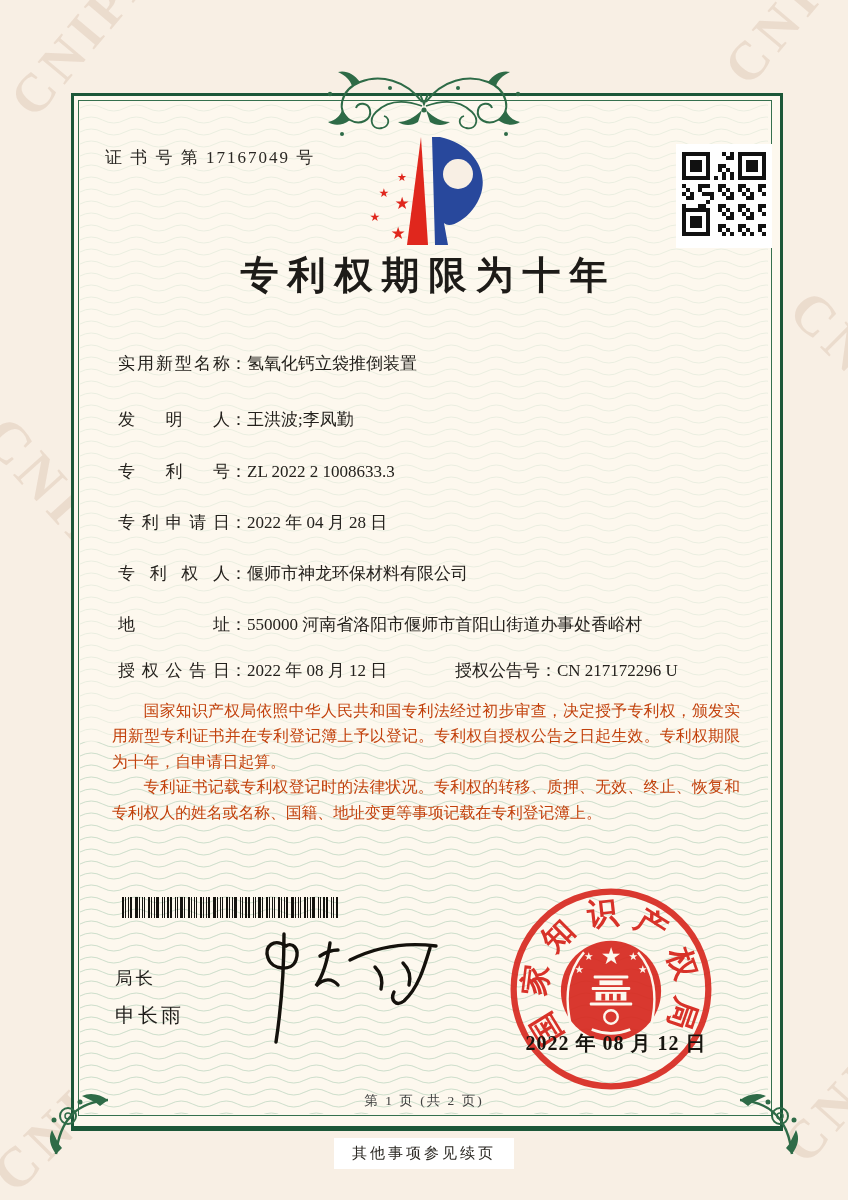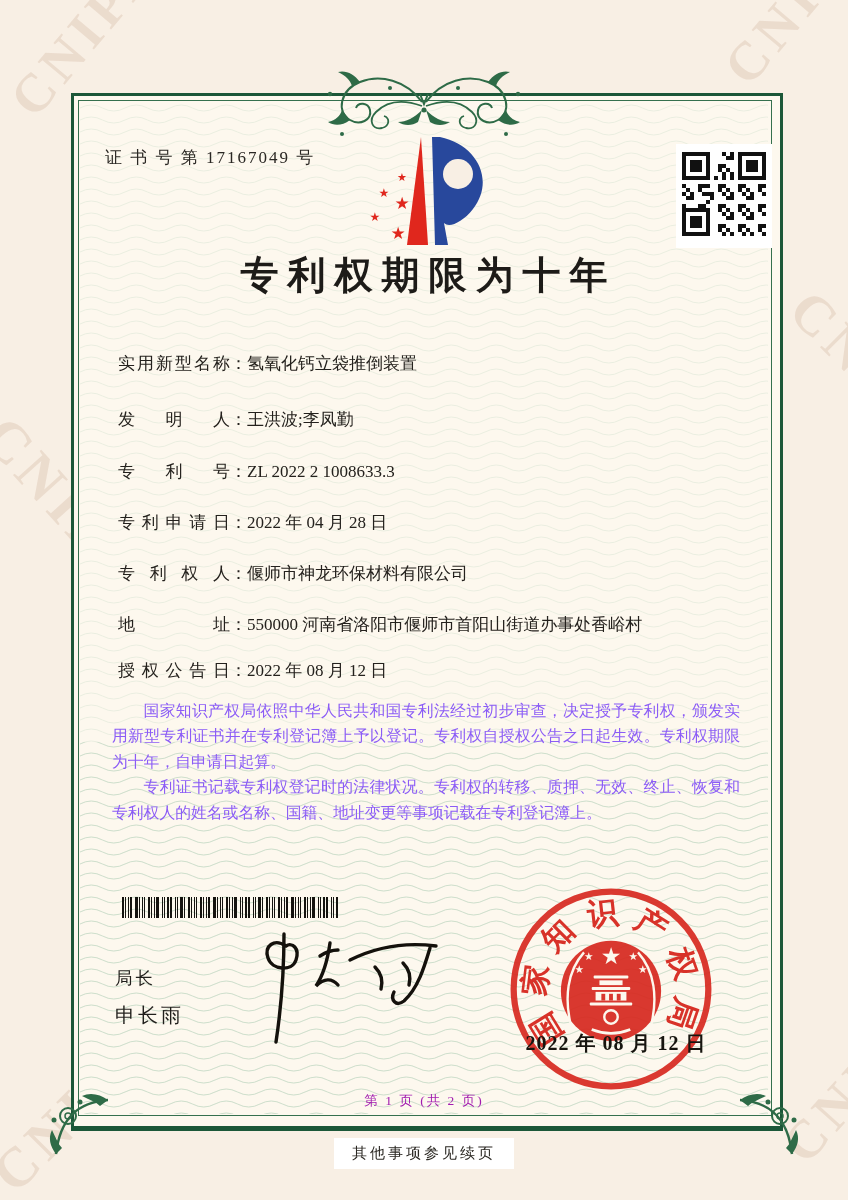--- a/index.html
+++ b/index.html
@@ -58,41 +58,41 @@
   .lab{
     display:inline-block;width:112px;
     text-align:justify;text-align-last:justify;
   }
   .val{margin-left:0;}
   .pair2{position:absolute;left:337px;top:0;}
   
   .paras{
     position:absolute;left:112px;top:698px;width:628px;
     font-size:15.8px;line-height:25.4px;text-align:justify;
-    color:#8b5cf6;
+    color:#c2410c;
   }
   .paras p{margin:0;text-indent:2em;}
   
   .barcode{
     position:absolute;left:122px;top:897px;width:216px;height:21px;
     display:flex;align-items:stretch;overflow:hidden;
   }
   .barcode div{background:#15130f;flex:none;}
   .signer-title{position:absolute;left:115px;top:966px;font-size:17.5px;letter-spacing:3px;}
   .signer-name{position:absolute;left:115px;top:1002px;font-size:20px;letter-spacing:3px;}
   .signature{position:absolute;left:248px;top:930px;}
   .seal{position:absolute;left:505px;top:883px;}
   .seal-date{
     position:absolute;left:516px;top:1030px;width:200px;
     text-align:center;font-size:20px;font-weight:bold;
     letter-spacing:1px;color:#17150f;
   }
   .page-num{
     position:absolute;left:0;top:1092px;width:100%;
-    text-align:center;font-size:13.5px;letter-spacing:2px;color:#a21caf;
+    text-align:center;font-size:13.5px;letter-spacing:2px;color:#404040;
   }
   .cont-note{
     position:absolute;left:50%;top:1138px;transform:translateX(-50%);
     background:#ffffff;padding:6px 18px;
     font-size:15px;letter-spacing:3px;color:#2a2722;white-space:nowrap;
   }
   .orn-top{position:absolute;left:294px;top:64px;}
   .orn-bl{position:absolute;left:44px;top:1092px;}
   .orn-br{position:absolute;left:732px;top:1092px;}
 </style>
@@ -380,20 +380,23 @@
     <span class="lab">专利申请日</span><span>：</span><span class="val">2022 年 04 月 28 日</span>
   </div>
   <div class="row" style="top:562px">
     <span class="lab">专利权人</span><span>：</span><span class="val">偃师市神龙环保材料有限公司</span>
   </div>
   <div class="row" style="top:613px">
     <span class="lab">地址</span><span>：</span><span class="val">550000 河南省洛阳市偃师市首阳山街道办事处香峪村</span>
   </div>
   <div class="row" style="top:659px">
     <span class="lab">授权公告日</span><span>：</span><span class="val">2022 年 08 月 12 日</span>
+    <span class="pair2">
+      <span>授权公告号</span><span>：</span><span class="val">CN 217172296 U</span>
+    </span>
   </div>
 
   <div class="paras">
     <p>国家知识产权局依照中华人民共和国专利法经过初步审查，决定授予专利权，颁发实用新型专利证书并在专利登记簿上予以登记。专利权自授权公告之日起生效。专利权期限为十年，自申请日起算。</p>
     <p>专利证书记载专利权登记时的法律状况。专利权的转移、质押、无效、终止、恢复和专利权人的姓名或名称、国籍、地址变更等事项记载在专利登记簿上。</p>
   </div>
 
   <div class="barcode" id="barcode">
       <div style="width: 2px; margin-right: 1px;"></div>
       <div style="width: 1px; margin-right: 2px;"></div>

